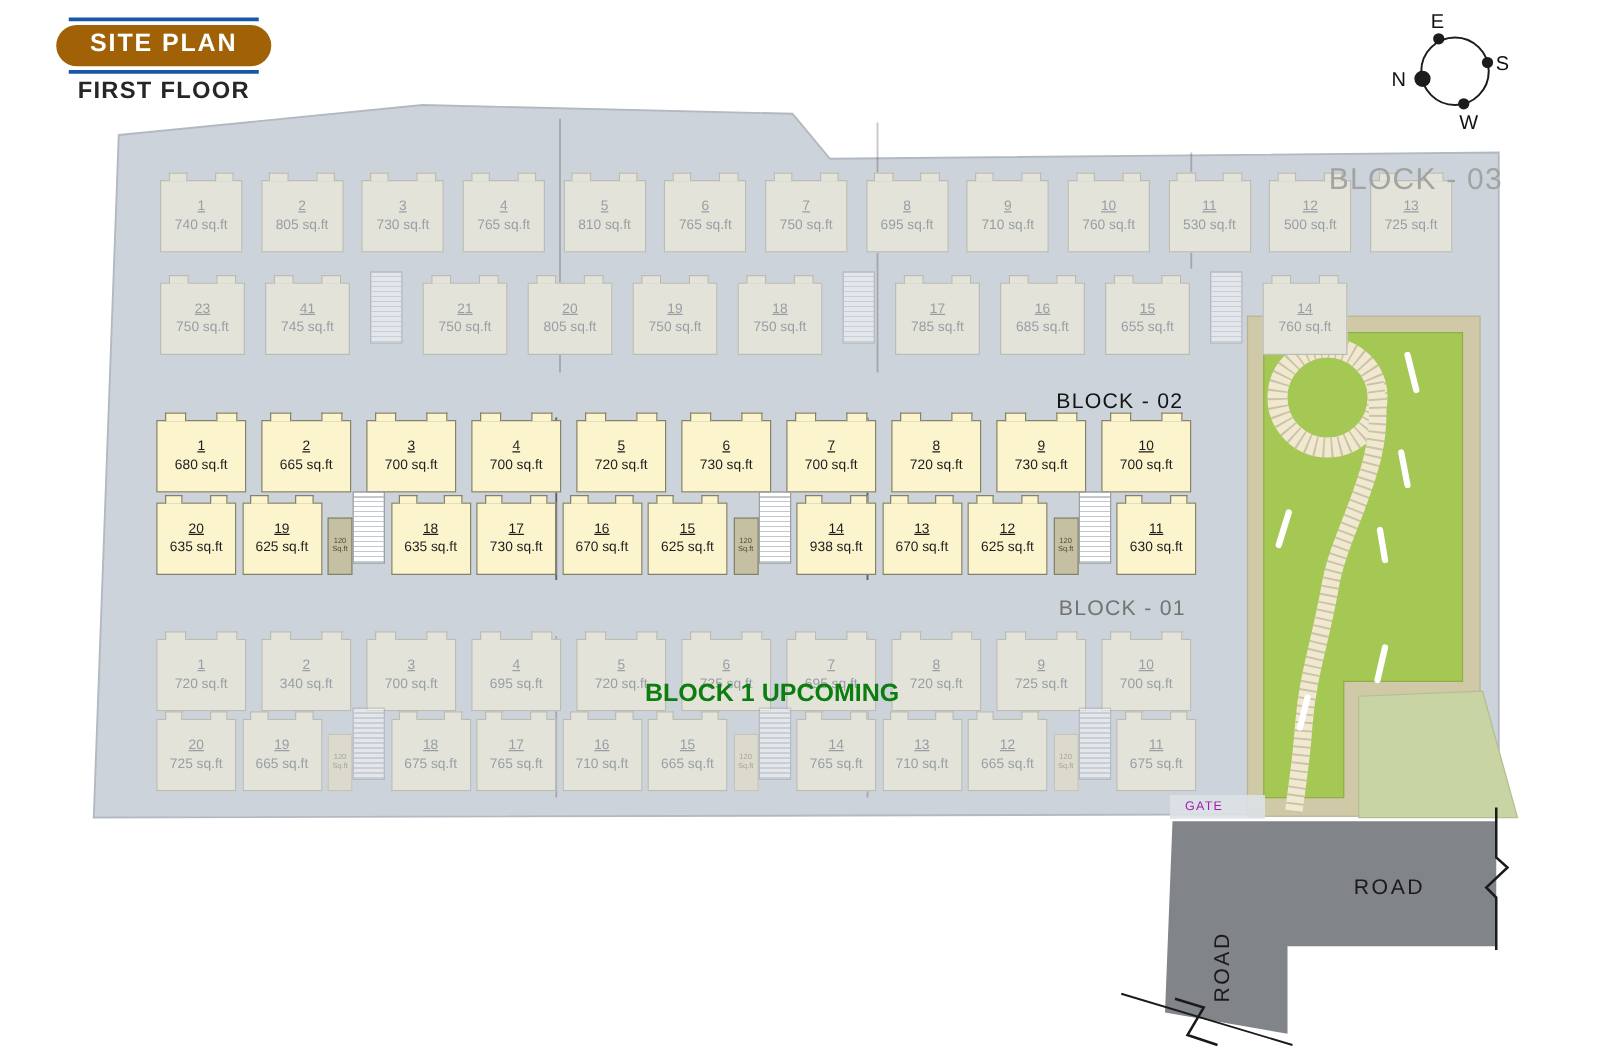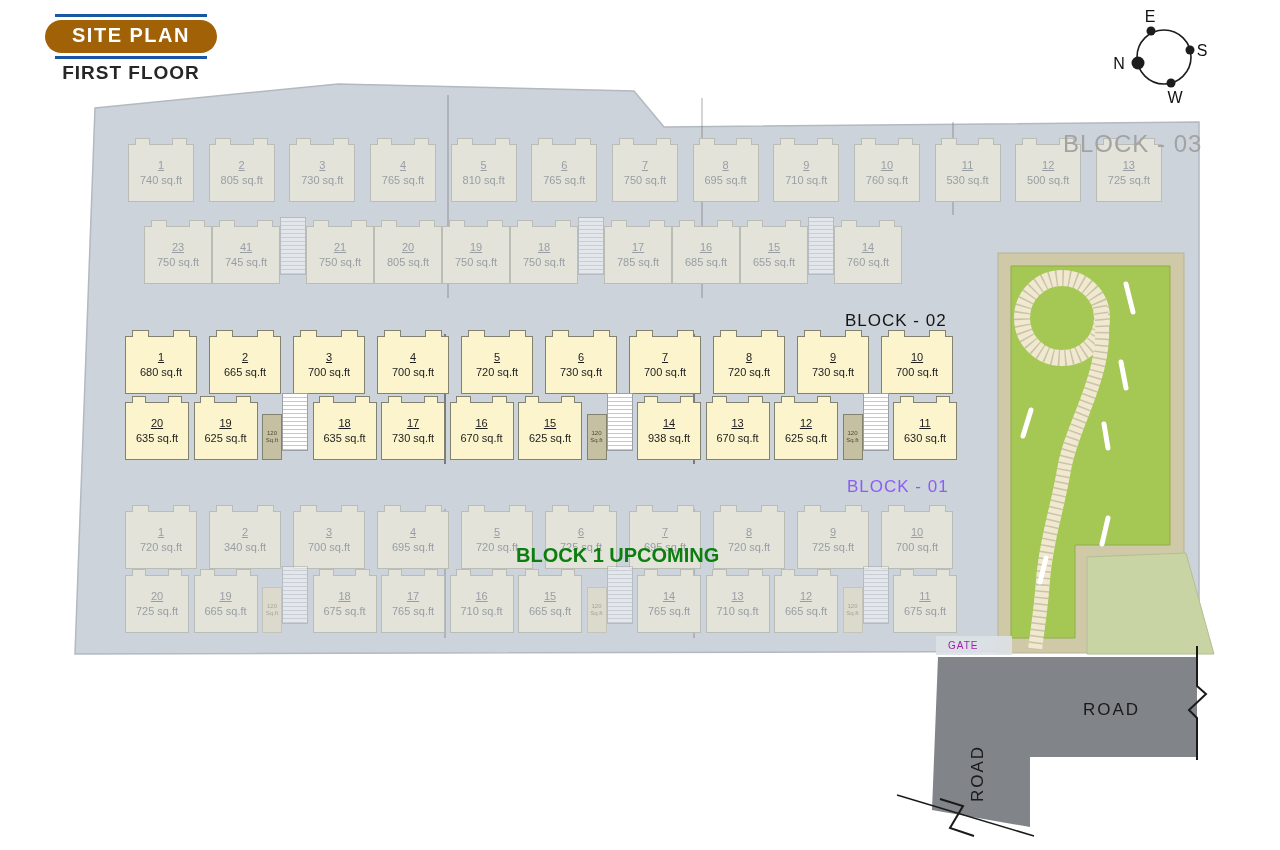--- a/index.html
+++ b/index.html
@@ -36,21 +36,21 @@
   .store{width:20px;height:46px;margin-top:12px;display:flex;align-items:center;justify-content:center;
          text-align:center;font-size:6px;line-height:1.1;box-sizing:border-box;}
   .store-avail{background:#c6c0a3;color:#4e4936;border:1px solid #82826f;}
   .store-inactive{background:#dbdacd;color:#a7a598;border:1px solid #c3c5bd;}
 
   
   .lbl{position:absolute;white-space:nowrap;}
   #lbl-b3{left:1050px;top:130px;font-size:24px;color:#a3a3a3;letter-spacing:1px;margin-left:13px;}
   #banner-b3{left:527px;top:194px;font-size:21px;font-weight:bold;color:#ec1c24;}
   #lbl-b2{left:845px;top:311px;font-size:17px;color:#141414;letter-spacing:1px;}
-  #lbl-b1{left:847px;top:477px;font-size:17px;color:#8b5cf6;letter-spacing:1px;text-align:right;}
+  #lbl-b1{left:847px;top:477px;font-size:17px;color:#737373;letter-spacing:1px;text-align:right;}
   #banner-b1{left:516px;top:544px;font-size:20px;font-weight:bold;color:#0c7e10;}
   #gate{left:948px;top:640px;font-size:10px;color:#a21caf;letter-spacing:1px;}
   #road-h{left:1083px;top:700px;font-size:17px;color:#1a1a1a;letter-spacing:2px;}
   #road-v{left:968px;top:802px;font-size:17px;color:#1a1a1a;letter-spacing:2px;
           transform:rotate(-90deg);transform-origin:left top;}
 </style>
 </head>
 <body>
 
 <div id="stage">
@@ -162,21 +162,21 @@
       </div>
       <div class="unit inactive">
         <div class="no">12</div>
         <div class="area">500 sq.ft</div>
       </div>
       <div class="unit inactive">
         <div class="no">13</div>
         <div class="area">725 sq.ft</div>
       </div>
     </div>
-  <div class="row u68" style="left:144px;top:226px;width:695px;">
+  <div class="row u68" style="left:128px;top:226px;width:695px;gap:16px;">
       <div class="unit inactive">
         <div class="no">23</div>
         <div class="area">750 sq.ft</div>
       </div>
       <div class="unit inactive">
         <div class="no">41</div>
         <div class="area">745 sq.ft</div>
       </div>
       <div class="annex">
         <div class="stairs stairs-inactive"></div>

